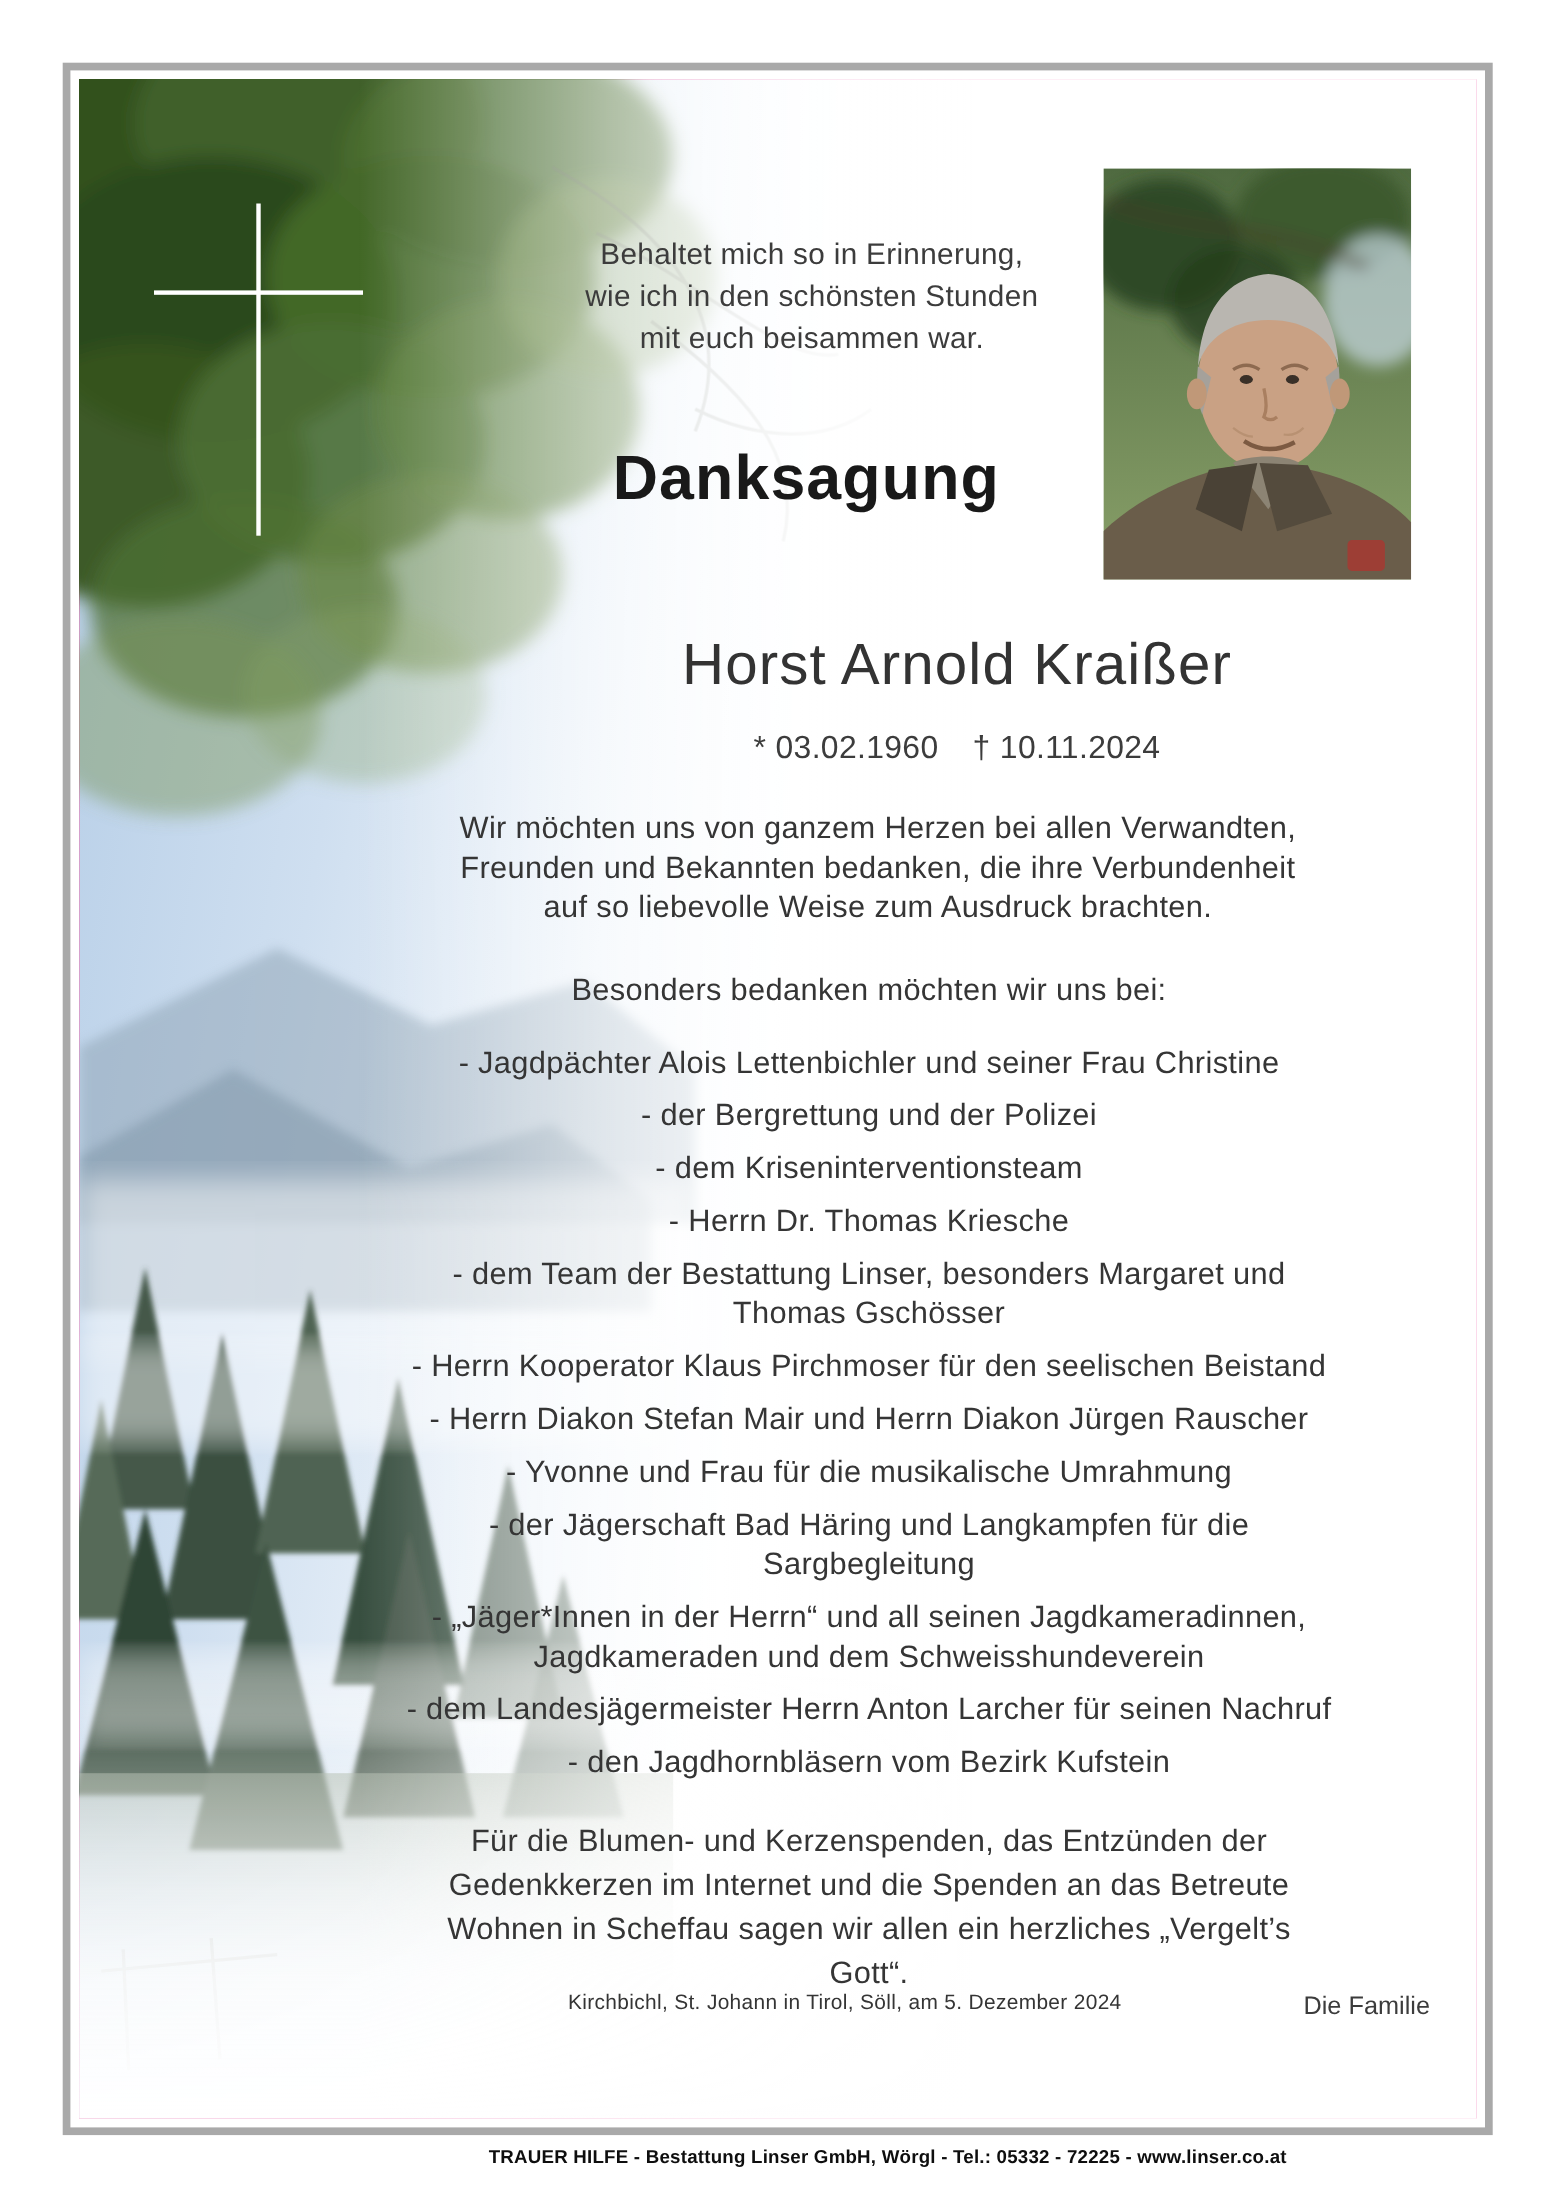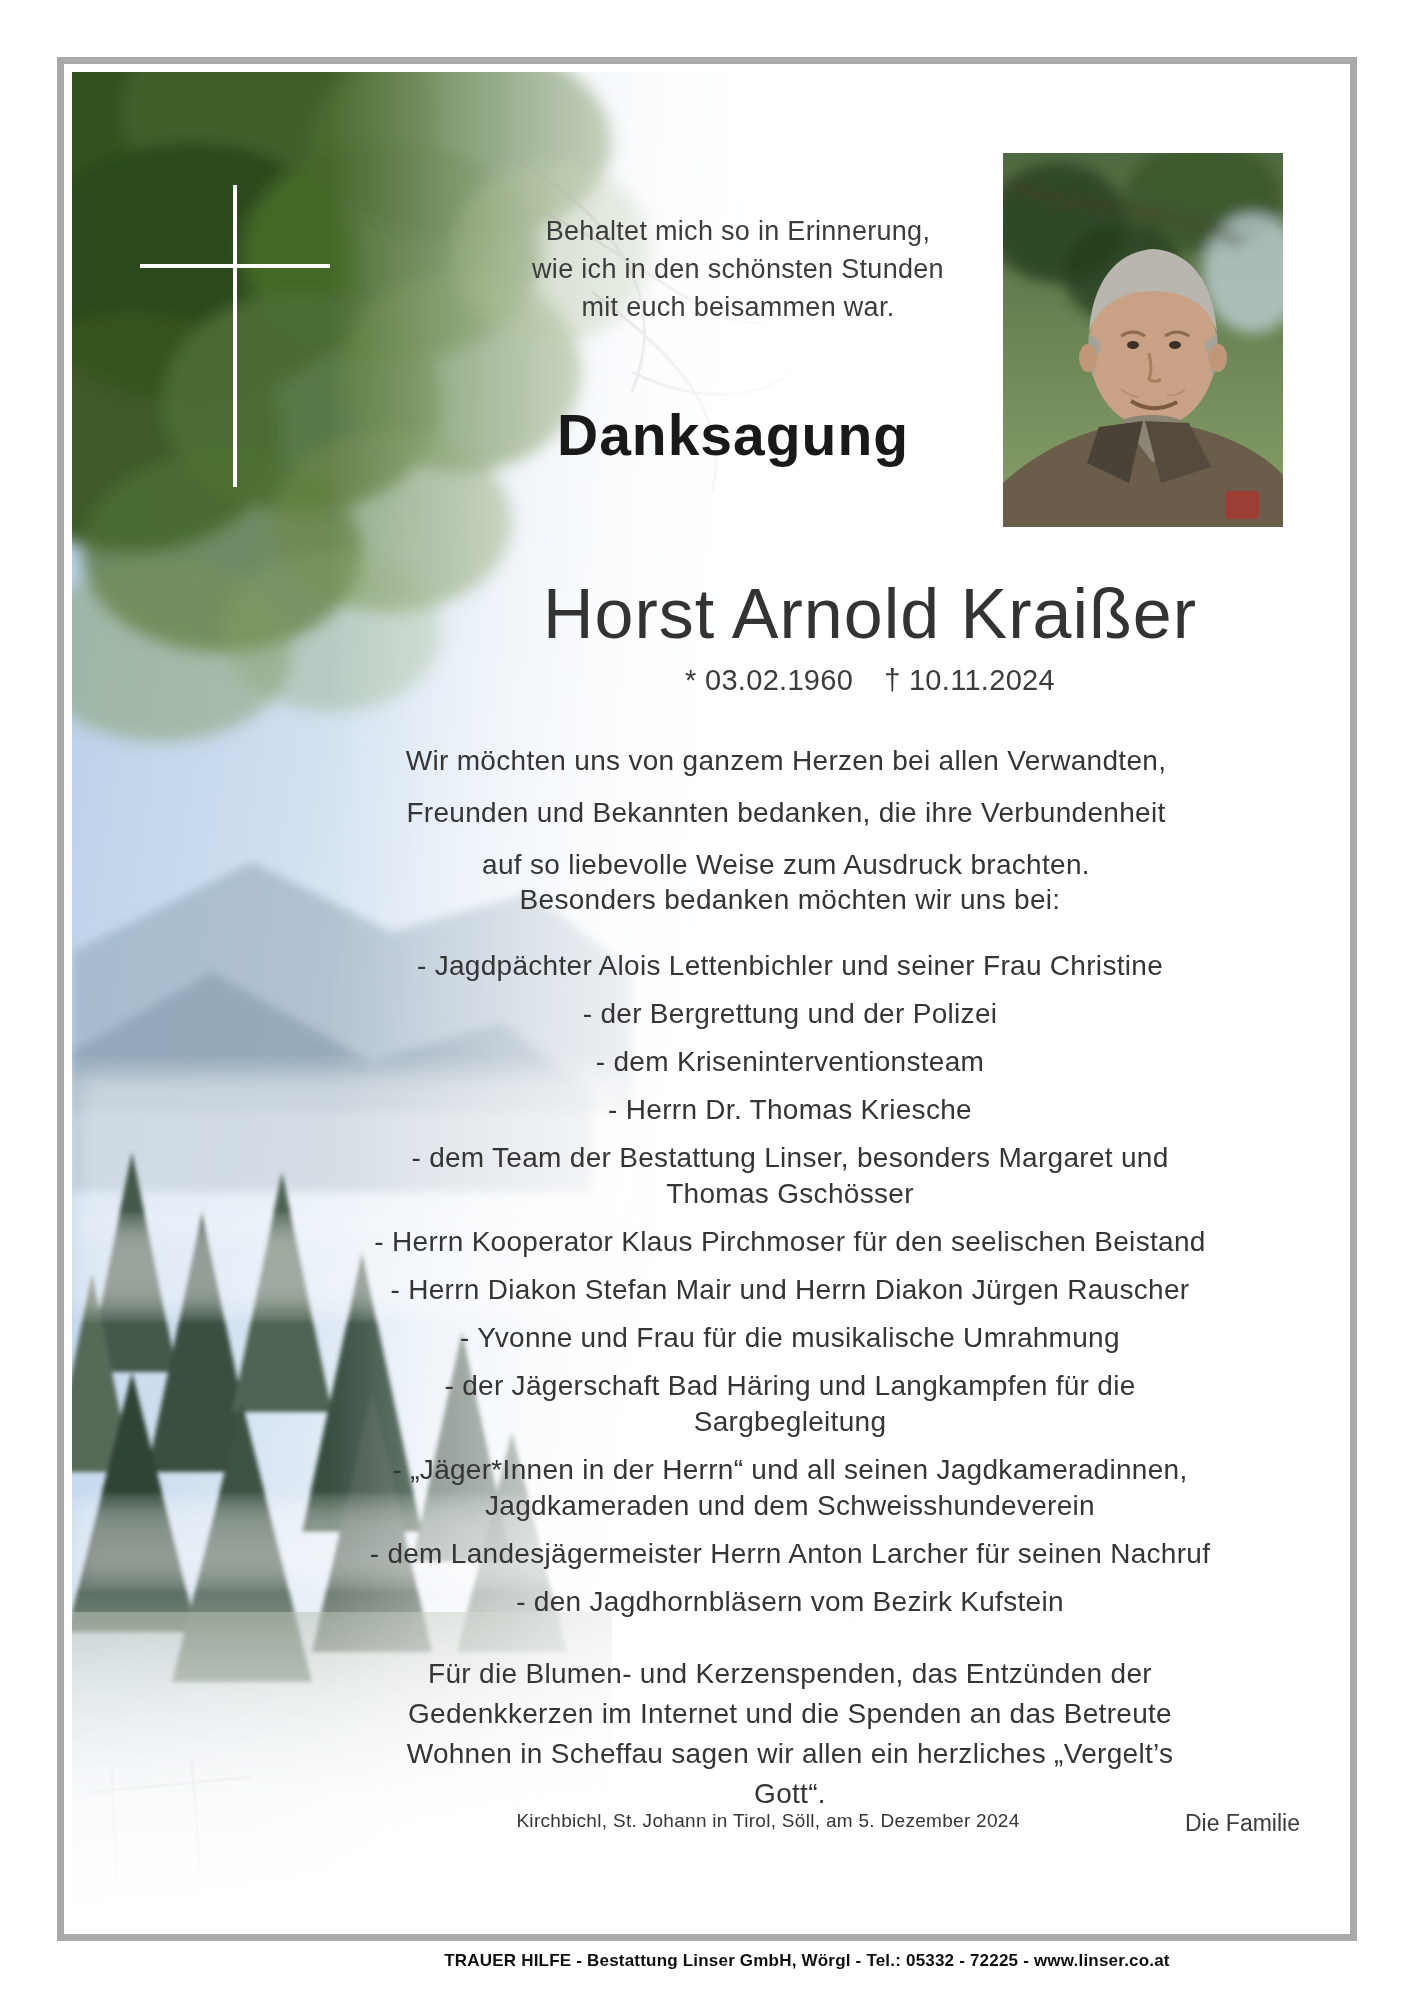--- a/index.html
+++ b/index.html
@@ -17,23 +17,23 @@
       background:linear-gradient(to bottom,rgba(255,255,255,0) 78%,rgba(255,255,255,.85) 93%,#fff 100%);}
   
   .cross-v{position:absolute;left:161px;top:113px;width:4px;height:302px;background:#fff;z-index:2;}
   .cross-h{position:absolute;left:68px;top:192px;width:190px;height:4px;background:#fff;z-index:2;}
   
   .photo{position:absolute;left:931px;top:81px;width:280px;height:374px;z-index:3;overflow:hidden;}
   
   .txt{position:absolute;z-index:4;text-align:center;white-space:pre-line;letter-spacing:.3px;}
   .quote{left:266px;top:140px;width:800px;font-size:27px;line-height:38px;color:#3c3c3c;}
   .title{left:311px;top:330px;width:700px;font-size:57px;font-weight:700;letter-spacing:1px;color:#191919;white-space:nowrap;}
-  .name{left:348px;top:502px;width:900px;font-size:70px;font-weight:400;letter-spacing:1px;color:#333;white-space:nowrap;}
+  .name{left:348px;top:502px;width:900px;font-size:53px;font-weight:400;letter-spacing:1px;color:#333;white-space:nowrap;}
   .dates{left:348px;top:592px;width:900px;font-size:29px;color:#3c3c3c;display:flex;justify-content:center;gap:48px;}
-  .intro{left:314px;top:663px;width:800px;font-size:28px;line-height:52px;}
+  .intro{left:326px;top:663px;width:800px;font-size:28px;line-height:36px;}
   .heading{left:318px;top:812px;width:800px;font-size:28px;}
   .thanks{position:absolute;left:258px;top:876px;width:920px;z-index:4;text-align:center;}
   .thanks .item{font-size:28px;line-height:36px;margin-bottom:12px;white-space:pre-line;letter-spacing:.3px;}
   .closing{left:298px;top:1582px;width:840px;font-size:28px;line-height:40px;}
   .dateline{left:196px;top:1738px;width:1000px;font-size:19px;white-space:nowrap;}
   .signature{position:absolute;right:42px;top:1738px;font-size:23px;z-index:4;color:#3c3c3c;}
   
   .imprint{position:absolute;left:157px;top:1951px;width:1300px;text-align:center;z-index:5;
            font-size:17px;font-weight:700;color:#0e0e0e;letter-spacing:.2px;}
 </style>

